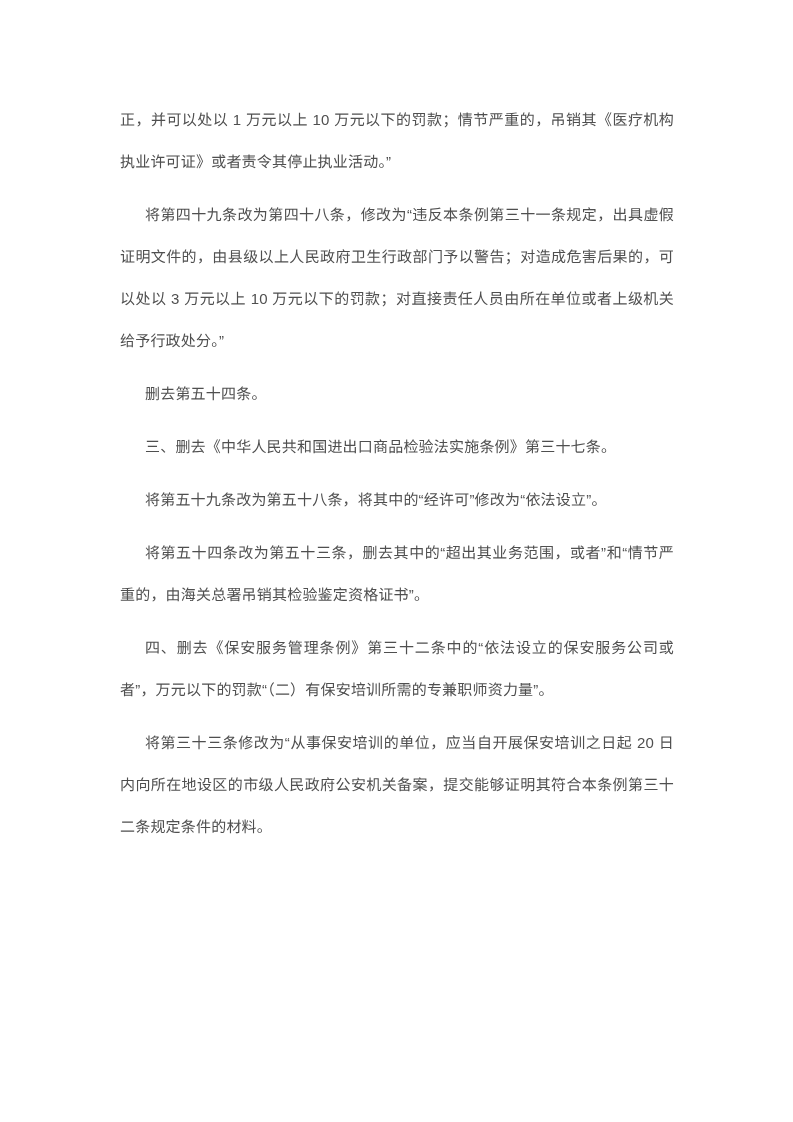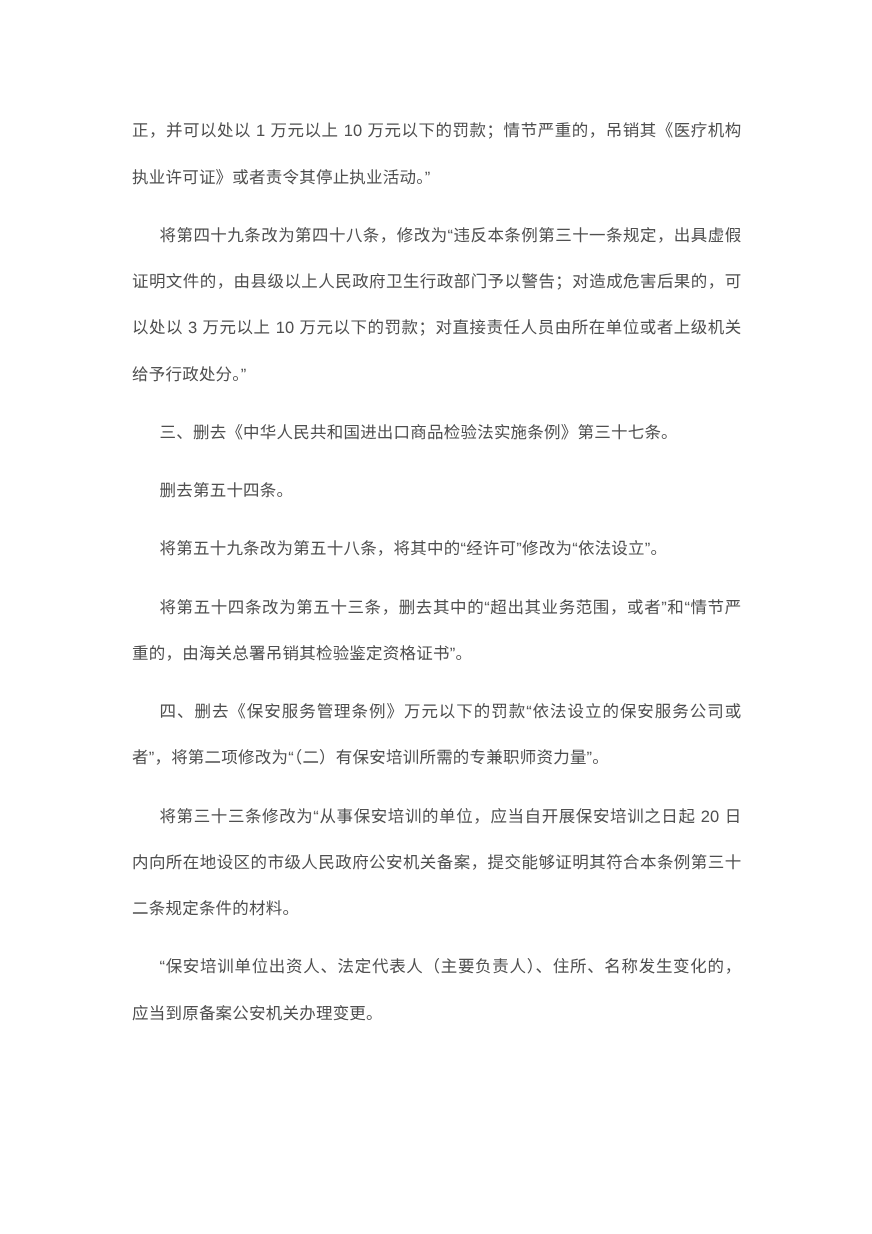--- a/index.html
+++ b/index.html
@@ -37,21 +37,20 @@
     text-indent: 25px;
   }
 </style>
 </head>
 <body>
 
 <div class="page">
   <div class="doc-body">
       <p class="para">正，并可以处以 1 万元以上 10 万元以下的罚款；情节严重的，吊销其《医疗机构执业许可证》或者责令其停止执业活动。”</p>
       <p class="para indent">将第四十九条改为第四十八条，修改为“违反本条例第三十一条规定，出具虚假证明文件的，由县级以上人民政府卫生行政部门予以警告；对造成危害后果的，可以处以 3 万元以上 10 万元以下的罚款；对直接责任人员由所在单位或者上级机关给予行政处分。”</p>
+      <p class="para indent">删去第五十四条。</p>
       <p class="para indent">三、删去《中华人民共和国进出口商品检验法实施条例》第三十七条。</p>
-      <p class="para indent">删去第五十四条。</p>
       <p class="para indent">将第五十九条改为第五十八条，将其中的“经许可”修改为“依法设立”。</p>
       <p class="para indent">将第五十四条改为第五十三条，删去其中的“超出其业务范围，或者”和“情节严重的，由海关总署吊销其检验鉴定资格证书”。</p>
-      <p class="para indent">四、删去《保安服务管理条例》万元以下的罚款“依法设立的保安服务公司或者”，将第二项修改为“（二）有保安培训所需的专兼职师资力量”。</p>
+      <p class="para indent">四、删去《保安服务管理条例》第三十二条中的“依法设立的保安服务公司或者”，万元以下的罚款“（二）有保安培训所需的专兼职师资力量”。</p>
       <p class="para indent">将第三十三条修改为“从事保安培训的单位，应当自开展保安培训之日起 20 日内向所在地设区的市级人民政府公安机关备案，提交能够证明其符合本条例第三十二条规定条件的材料。</p>
-      <p class="para indent">“保安培训单位出资人、法定代表人（主要负责人）、住所、名称发生变化的，应当到原备案公安机关办理变更。</p>
     </div>
 </div>
 
 </body></html>

